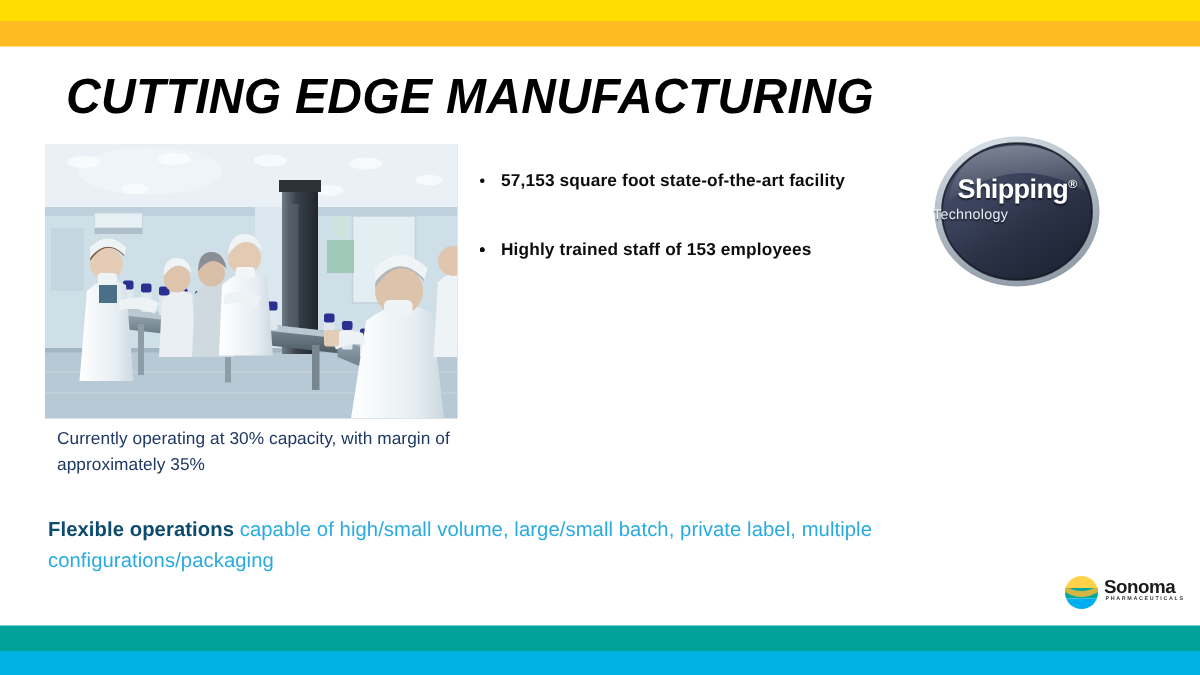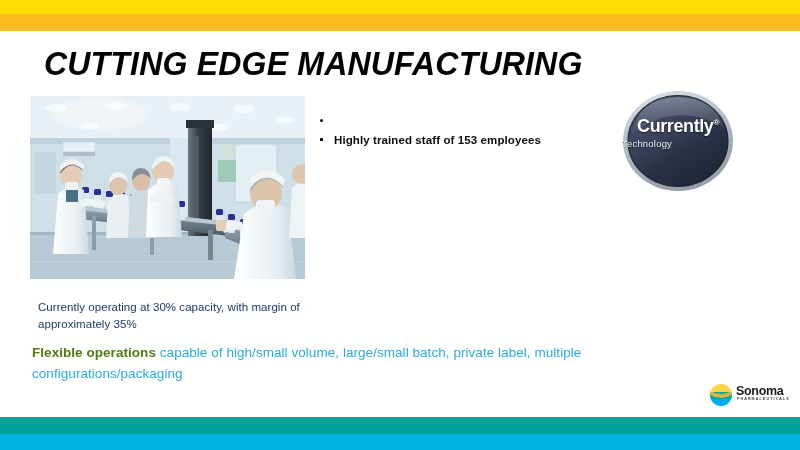--- a/index.html
+++ b/index.html
@@ -95,34 +95,33 @@
 
   
   .capacity-note {
     position: absolute;
     left: 38px; top: 285px;
     width: 275px;
     font-size: 11.5px;
     line-height: 17px;
     color: #1F3864;
     letter-spacing: 0.05px;
-    margin-top: 14px;
   }
 
   
   .flex-ops {
     position: absolute;
     left: 32px; top: 342px;
     width: 660px;
     font-size: 13.5px;
     line-height: 21px;
     color: #29ABE2;
     letter-spacing: 0.05px;
   }
-  .flex-ops b { font-weight: bold; color: #4d7c0f; }
+  .flex-ops b { font-weight: bold; color: #0c4a6e; }
 
   
   .microcyn {
     position: absolute;
     left: 622px; top: 90px;
     width: 112px; height: 106px;
   }
   .microcyn-inner {
     position: absolute;
     left: 0; top: 0;
@@ -340,20 +339,21 @@
       <circle cx="272" cy="78" r="10" fill="#e0c6ae"></circle>
     </g>
 
     <ellipse cx="70" cy="18" rx="48" ry="16" fill="#ffffff" opacity="0.22"></ellipse>
   </svg>
 </div>
 
 <div class="bullets">
   <div class="bullet-row">
     <span class="bullet-dot"></span>
+    <span>57,153  square foot state-of-the-art facility</span>
   </div>
   <div class="bullet-row">
     <span class="bullet-dot"></span>
   </div>
   <div class="bullet-row">
     <span class="bullet-dot"></span>
   </div>
   <div class="bullet-row">
     <span class="bullet-dot"></span>
   </div>
@@ -386,21 +386,21 @@
       <linearGradient id="gloss" x1="0" y1="0" x2="0" y2="1">
         <stop offset="0%" stop-color="#ffffff" stop-opacity="0.30"></stop>
         <stop offset="100%" stop-color="#ffffff" stop-opacity="0.02"></stop>
       </linearGradient>
     </defs>
     <ellipse cx="56" cy="51" rx="55" ry="50" fill="url(#rim)"></ellipse>
     <ellipse cx="56" cy="51" rx="50" ry="45.5" fill="url(#face)"></ellipse>
     <path d="M10 44 q46 -34 92 -6 q-8 -30 -46 -31 q-40 1 -46 37z" fill="url(#gloss)"></path>
     <ellipse cx="56" cy="51" rx="50" ry="45.5" fill="none" stroke="#0f131d" stroke-width="1.2" opacity="0.8"></ellipse>
   </svg>
-  <div class="microcyn-text"><span>Currently</span><span class="microcyn-reg">®</span></div>
+  <div class="microcyn-text"><span>Shipping</span><span class="microcyn-reg">®</span></div>
   <div class="microcyn-sub">Technology</div>
 </div>
 
 <div class="sonoma">
   <svg width="24" height="24" viewBox="0 0 24 24" style="position:absolute;left:0;top:1px;">
     <defs>
       <clipPath id="sc">
           <circle cx="12" cy="12" r="11"></circle>
         </clipPath>
     </defs>

